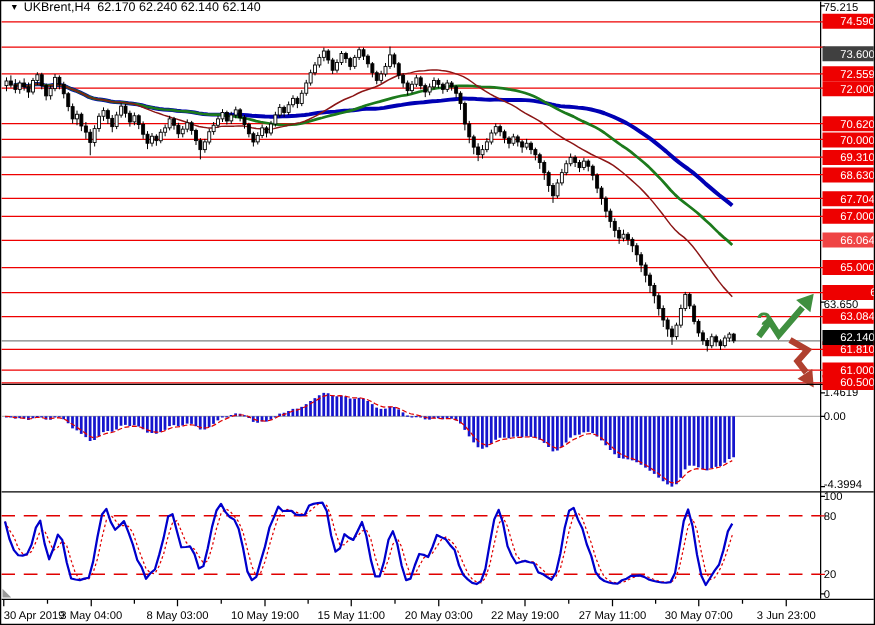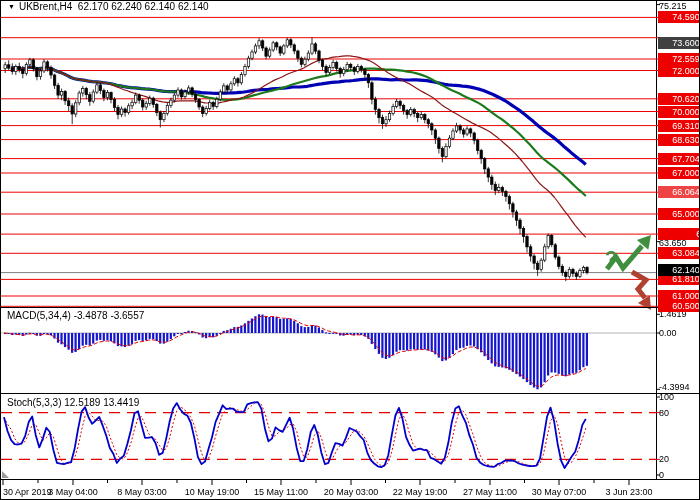--- a/index.html
+++ b/index.html
@@ -603,22 +603,20 @@
       <line x1="384.5" y1="479" x2="384.5" y2="482" stroke="#000" stroke-width="1"></line>
       <line x1="419" y1="479" x2="419" y2="484" stroke="#000" stroke-width="1"></line>
       <line x1="454" y1="479" x2="454" y2="482" stroke="#000" stroke-width="1"></line>
       <line x1="489" y1="479" x2="489" y2="484" stroke="#000" stroke-width="1"></line>
       <line x1="523.5" y1="479" x2="523.5" y2="482" stroke="#000" stroke-width="1"></line>
       <line x1="558" y1="479" x2="558" y2="484" stroke="#000" stroke-width="1"></line>
       <line x1="593" y1="479" x2="593" y2="482" stroke="#000" stroke-width="1"></line>
       <line x1="628" y1="479" x2="628" y2="484" stroke="#000" stroke-width="1"></line>
     </svg>
 
-  <div class="pane-label" style="left:6px;top:309px">MACD(5,34,4) -3.4878 -3.6557</div>
-  <div class="pane-label" style="left:6px;top:396px">Stoch(5,3,3) 12.5189 13.4419</div>
   <div id="qmark" style="left: 604px; top: 246px; color: rgb(63, 143, 63);">?</div>
 
   <div id="scale-col">
       <div class="axlab" style="top: 0px; left: 658px;">75.215</div>
       <div class="axlab" style="top: 236.675px; left: 658px;">63.650</div>
       <div class="badge" style="top: 10.405px; background: rgb(238, 0, 0);">74.590</div>
       <div class="badge" style="top: 36px; background: #404040;">73.600</div>
       <div class="badge" style="top: 52.0405px; background: rgb(238, 0, 0);">72.559</div>
       <div class="badge" style="top: 63.5px; background: rgb(238, 0, 0);">72.000</div>
       <div class="badge" style="top: 91.79px; background: rgb(238, 0, 0);">70.620</div>

